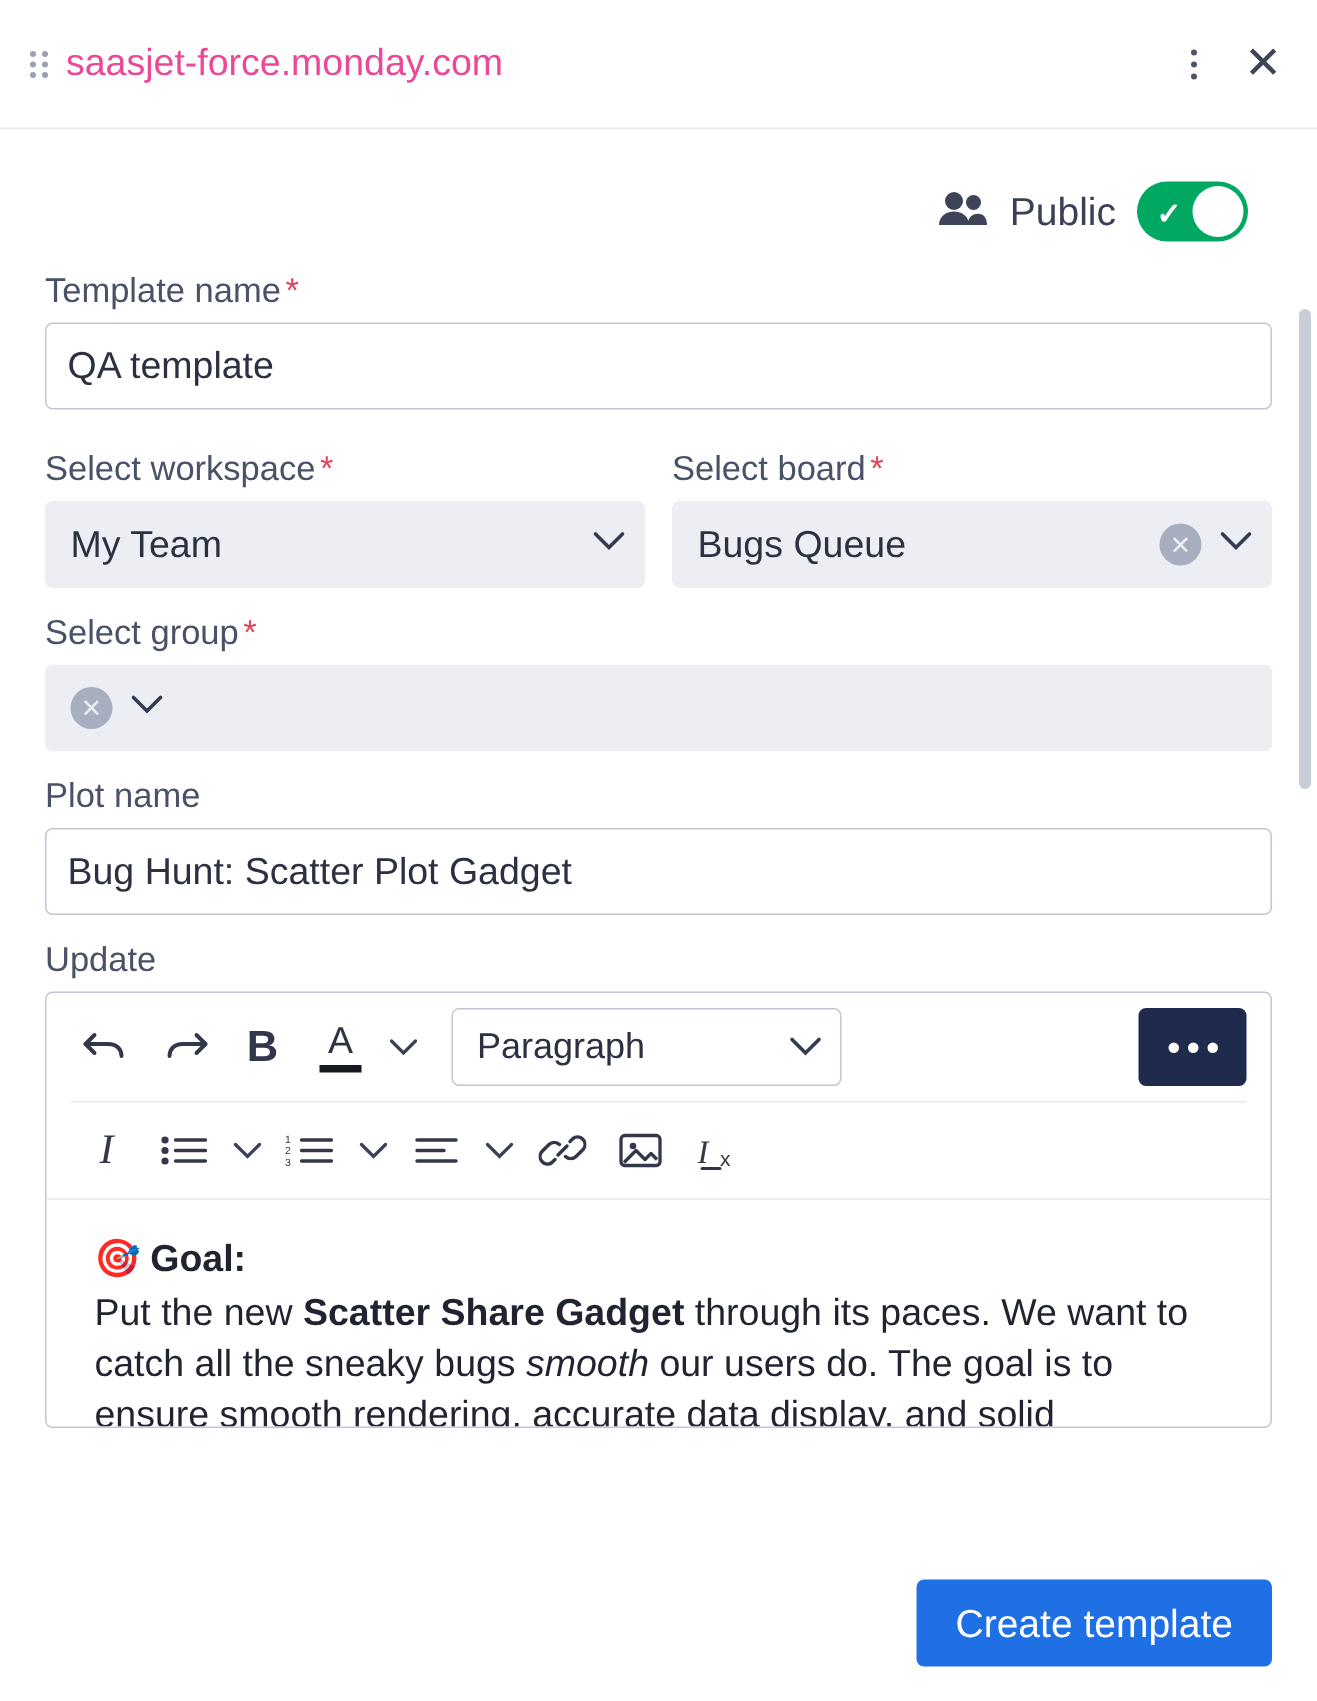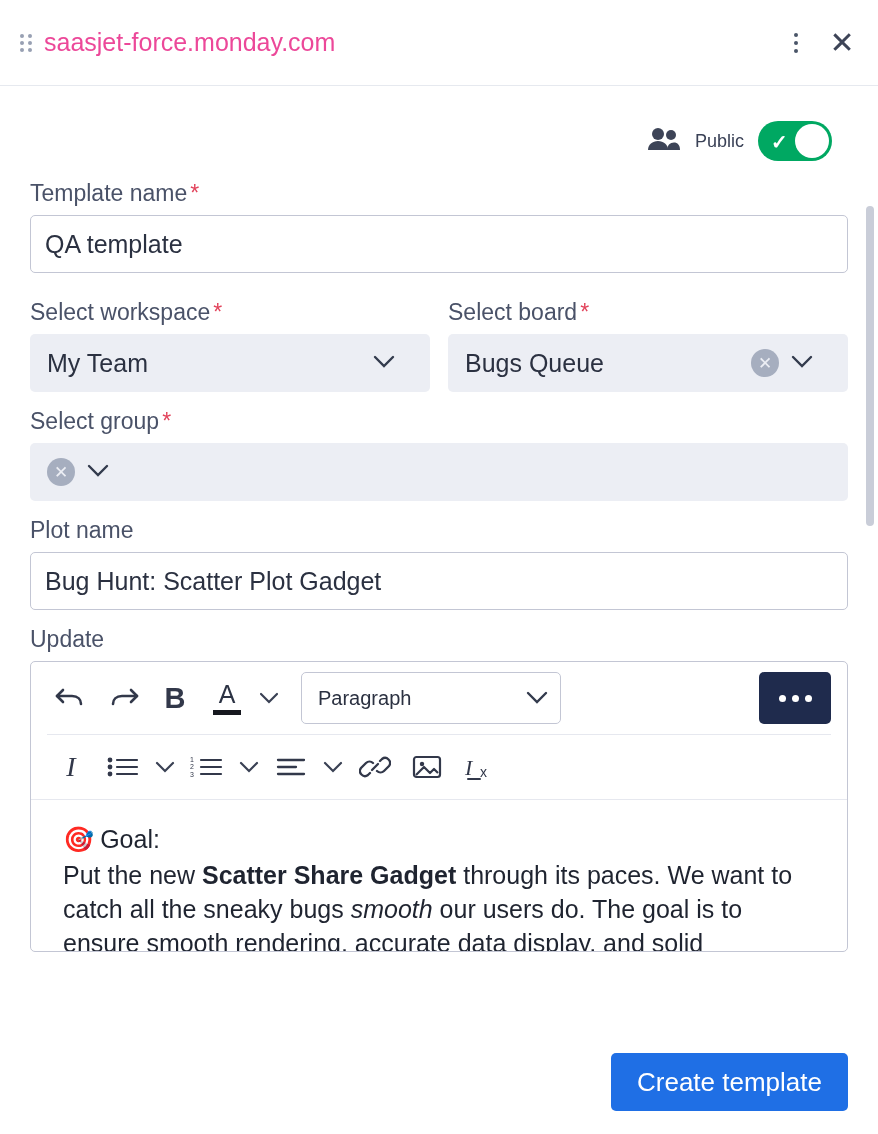--- a/index.html
+++ b/index.html
@@ -85,21 +85,21 @@
     position: absolute; left: 0; top: 0; width: 878px; height: 944px;
     background: #ffffff; overflow: hidden;
   }
   .content { padding: 26px 30px 0 30px; }
 
   
   .public-row {
     display: flex; align-items: center; justify-content: flex-end;
     gap: 14px; height: 58px; padding-right: 16px;
   }
-  .public-label { font-size: 18px; color: #3a4156; }
+  .public-label { font-size: 26px; color: #3a4156; }
   .people-icon { color: #3d4457; }
   .toggle {
     width: 74px; height: 40px; border-radius: 20px; background: #00a862;
     position: relative; display: flex; align-items: center;
   }
   .toggle .check {
     position: absolute; left: 13px; top: 9px; color: #ffffff; font-size: 20px; font-weight: bold;
   }
   .toggle .knob {
     position: absolute; right: 3px; top: 3px; width: 34px; height: 34px; border-radius: 50%;
@@ -113,21 +113,21 @@
 
   .input-box {
     height: 58px; border: 1px solid #c3c6d4; border-radius: 5px; background: #ffffff;
     display: flex; align-items: center; padding: 0 14px;
     font-size: 25px; color: #2b3141;
   }
   .select-row { display: flex; gap: 18px; }
   .select-col { flex: 1; }
   .select-box {
     height: 58px; border: 1px solid transparent; border-radius: 5px; background: #eceef4;
-    display: flex; align-items: center; padding: 0 28px 0 16px;
+    display: flex; align-items: center; padding: 0 6px 0 16px;
     font-size: 25px; color: #2b3141;
   }
   .select-box .val { flex: 1; white-space: nowrap; overflow: hidden; }
   .clear-circle {
     width: 28px; height: 28px; border-radius: 50%; background: #a6aebf;
     color: #eceef4; font-size: 17px; display: flex; align-items: center; justify-content: center;
     margin-right: 12px; line-height: 1;
   }
   .chev { color: #333b4d; font-size: 15px; margin-right: 6px; }
 
@@ -148,36 +148,36 @@
   }
   .tb-btn.small { min-width: 28px; font-size: 15px; color: #3a4154; }
   .tb-underline-a {
     display: flex; flex-direction: column; align-items: center; justify-content: center;
     line-height: 1;
   }
   .tb-underline-a span.letter { font-size: 25px; color: #2c3344; }
   .tb-underline-a span.bar { display: block; width: 28px; height: 5px; background: #16181f; margin-top: 3px; }
   .para-select {
     margin-left: 14px; width: 260px; height: 52px; border: 1px solid #c3c6d4; border-radius: 5px;
-    display: flex; align-items: center; padding: 0 12px 0 16px; font-size: 20px; color: #2b3141;
+    display: flex; align-items: center; padding: 0 12px 0 16px; font-size: 24px; color: #2b3141;
     background: #fff;
   }
   .para-select .val { flex: 1; }
   .more-btn {
     margin-left: auto; width: 72px; height: 52px; background: #1f2b4d; border-radius: 5px;
     display: flex; align-items: center; justify-content: center; gap: 6px;
   }
   .more-btn i { width: 7px; height: 7px; border-radius: 50%; background: #fff; display: block; }
 
   .editor-body {
     border-top: 1px solid #e6e8ef; padding: 22px 32px 0 32px;
     font-size: 25px; color: #1f2430; line-height: 1.36;
     height: 152px; overflow: hidden;
   }
-  .goal-line { font-weight: normal; margin-bottom: 2px; }
+  .goal-line { font-weight: bold; margin-bottom: 2px; }
   .goal-line .emoji { margin-right: 6px; }
 
   
   .footer {
     position: absolute; left: 0; bottom: 0; width: 878px; height: 104px;
     background: #ffffff; display: flex; align-items: center; justify-content: flex-end;
     gap: 22px; padding-right: 30px;
     z-index: 20;
   }
   .btn-cancel {

